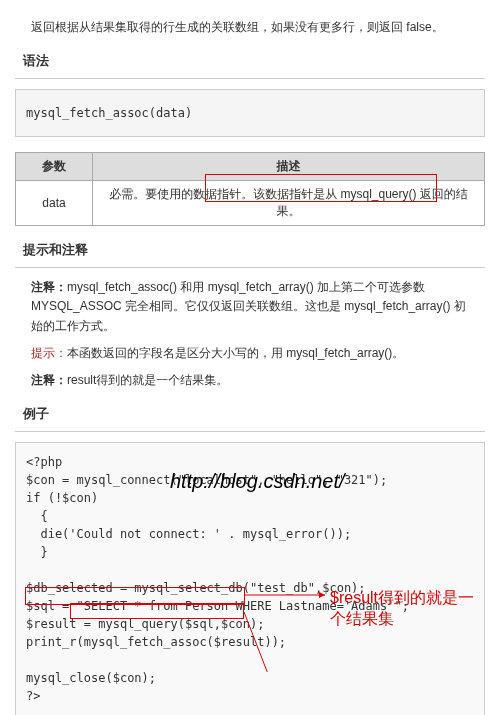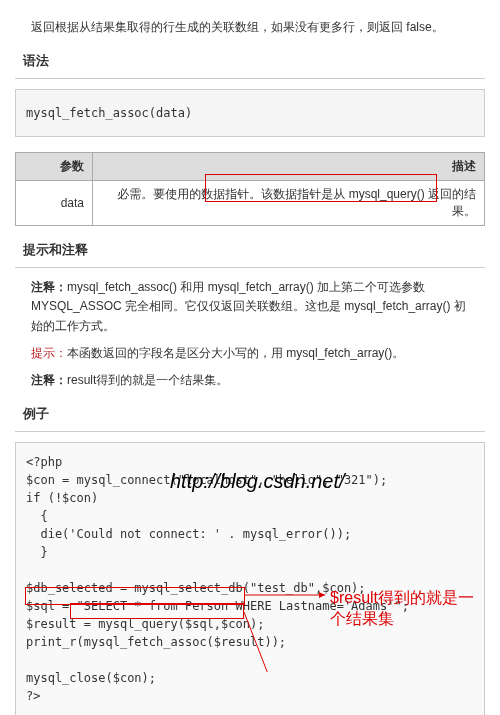--- a/index.html
+++ b/index.html
@@ -31,21 +31,21 @@
   }
   table.param {
     border-collapse: collapse;
     width: 100%;
     font-size: 12px;
     margin-bottom: 10px;
   }
   table.param th, table.param td {
     border: 1px solid #aaa;
     padding: 5px 8px;
-    text-align: right;
+    text-align: center;
   }
   table.param th {
     background: #ddd;
     font-weight: bold;
   }
   .p { margin: 8px 16px; line-height: 1.6; }
   .tip-label { color: #b91c1c; }
   pre.code {
     border: 1px solid #ccc;
     background: #f9f9f9;

